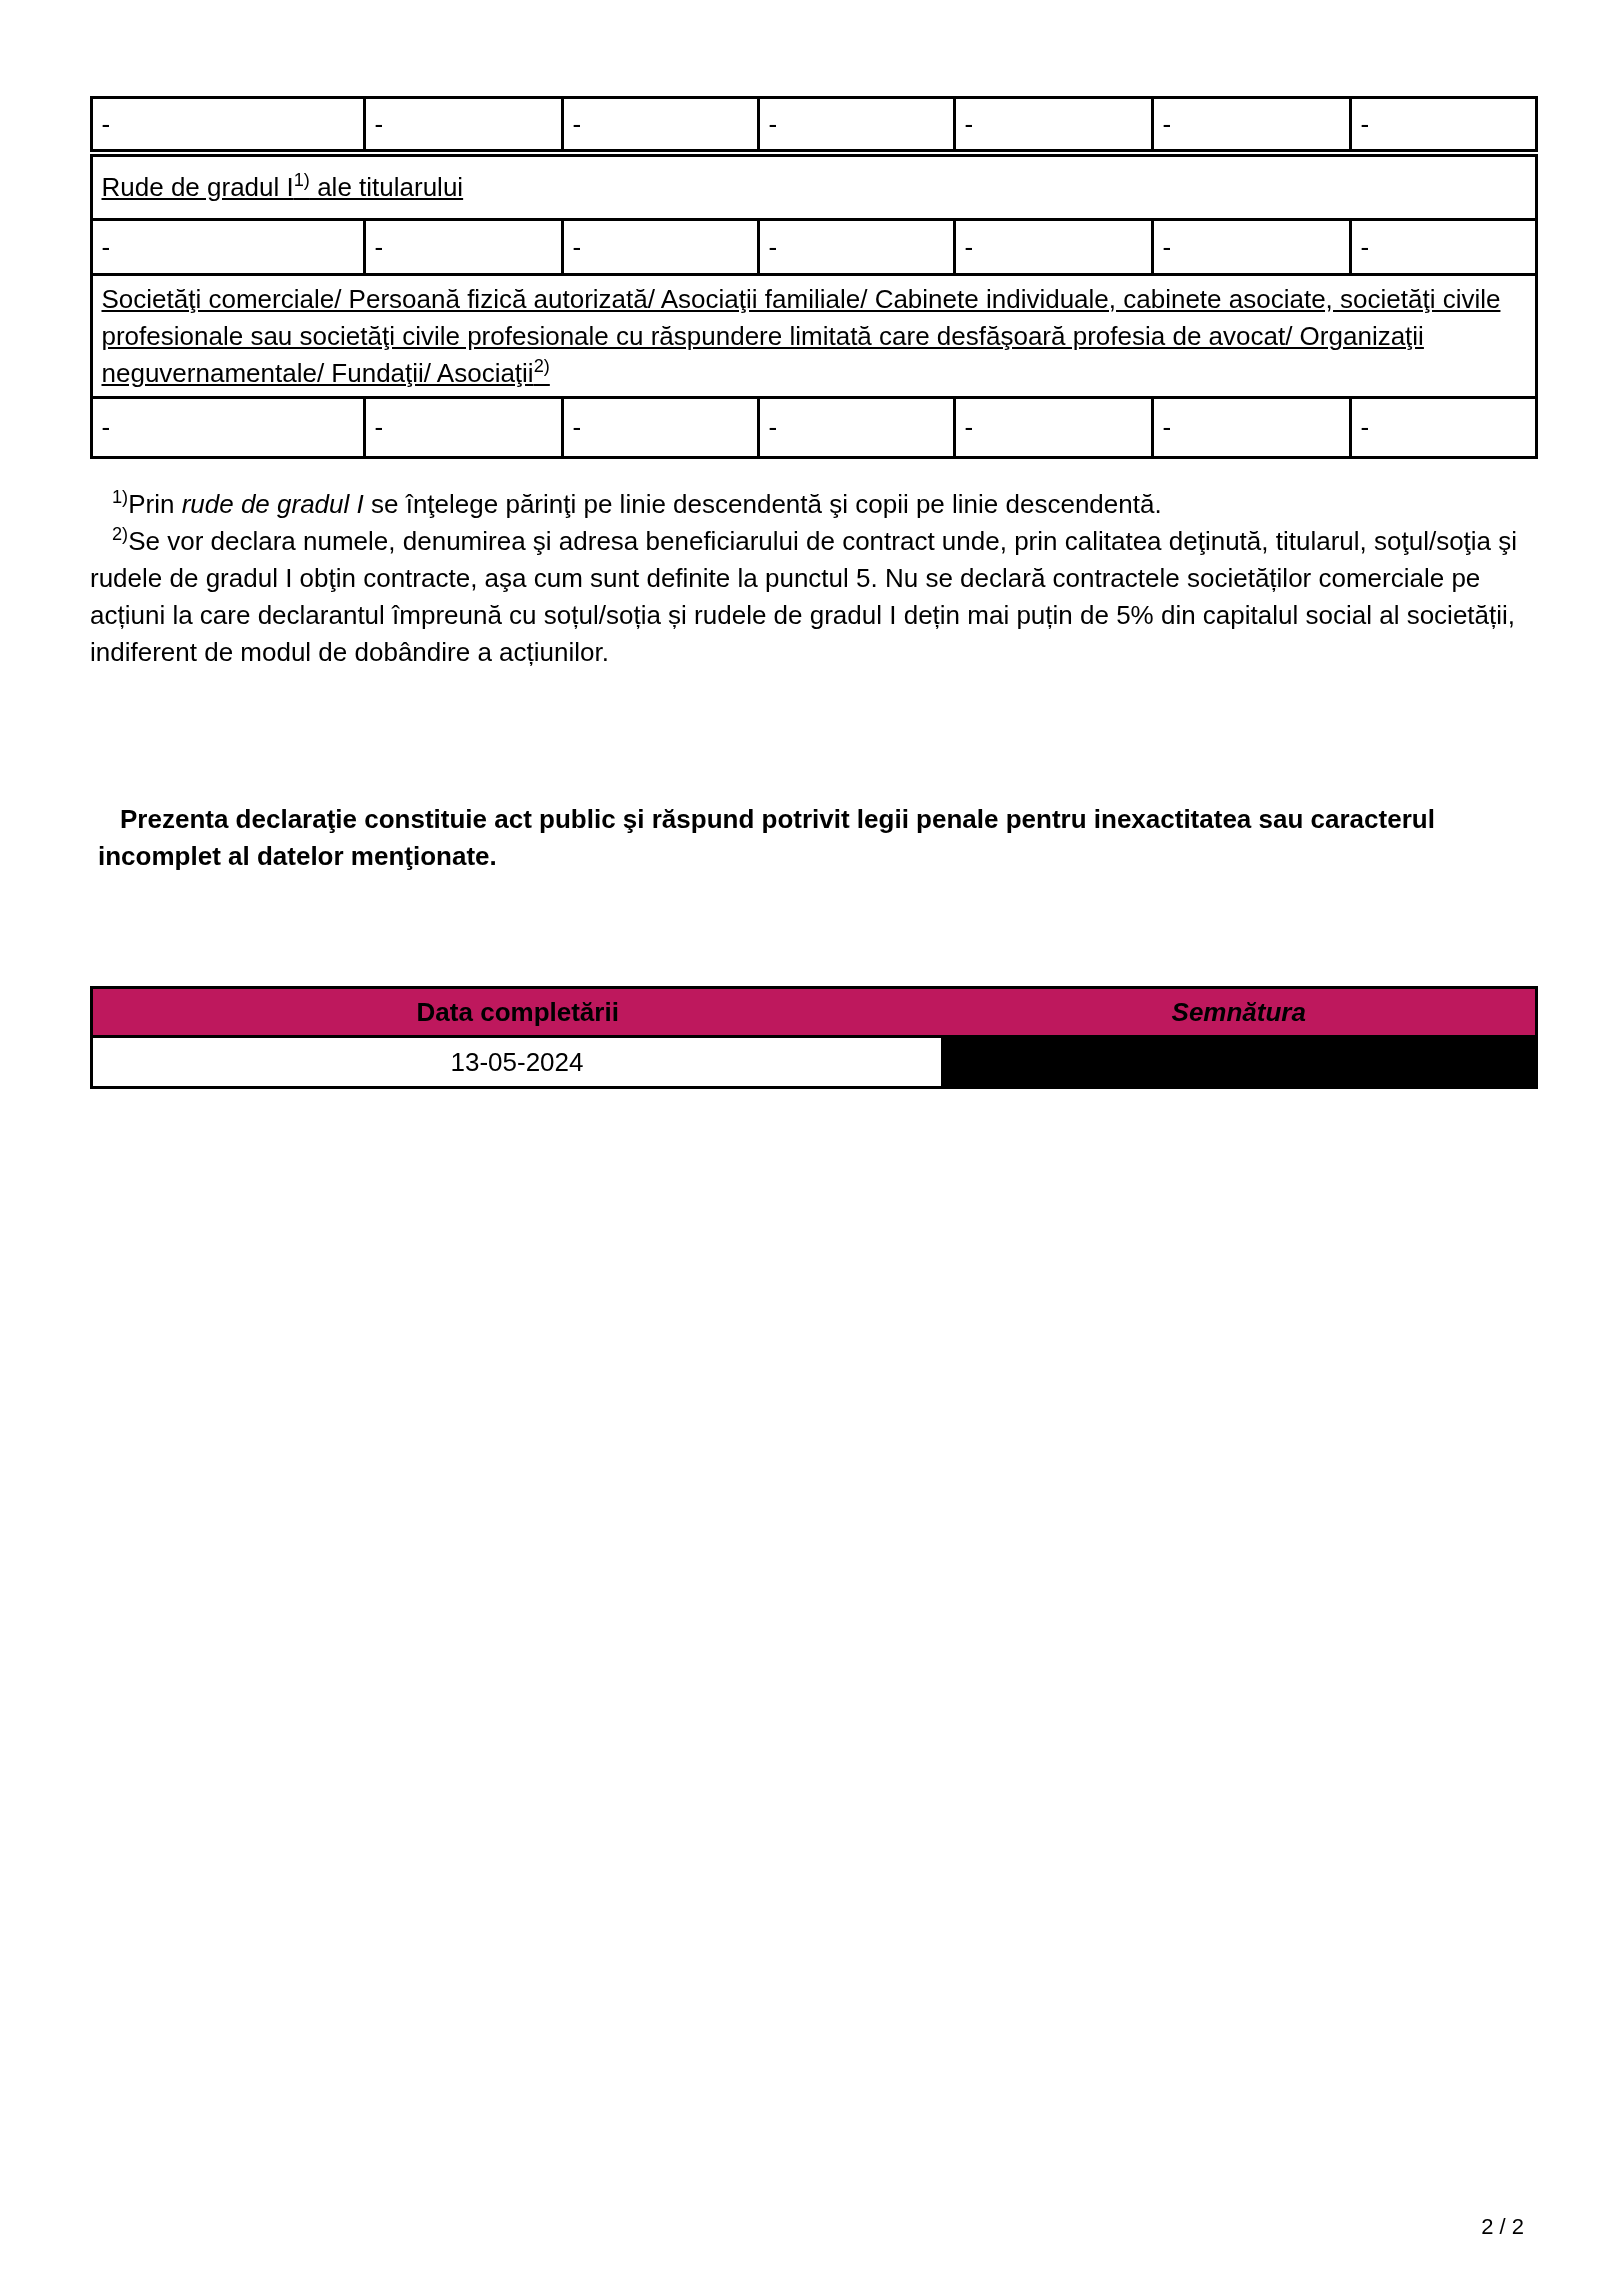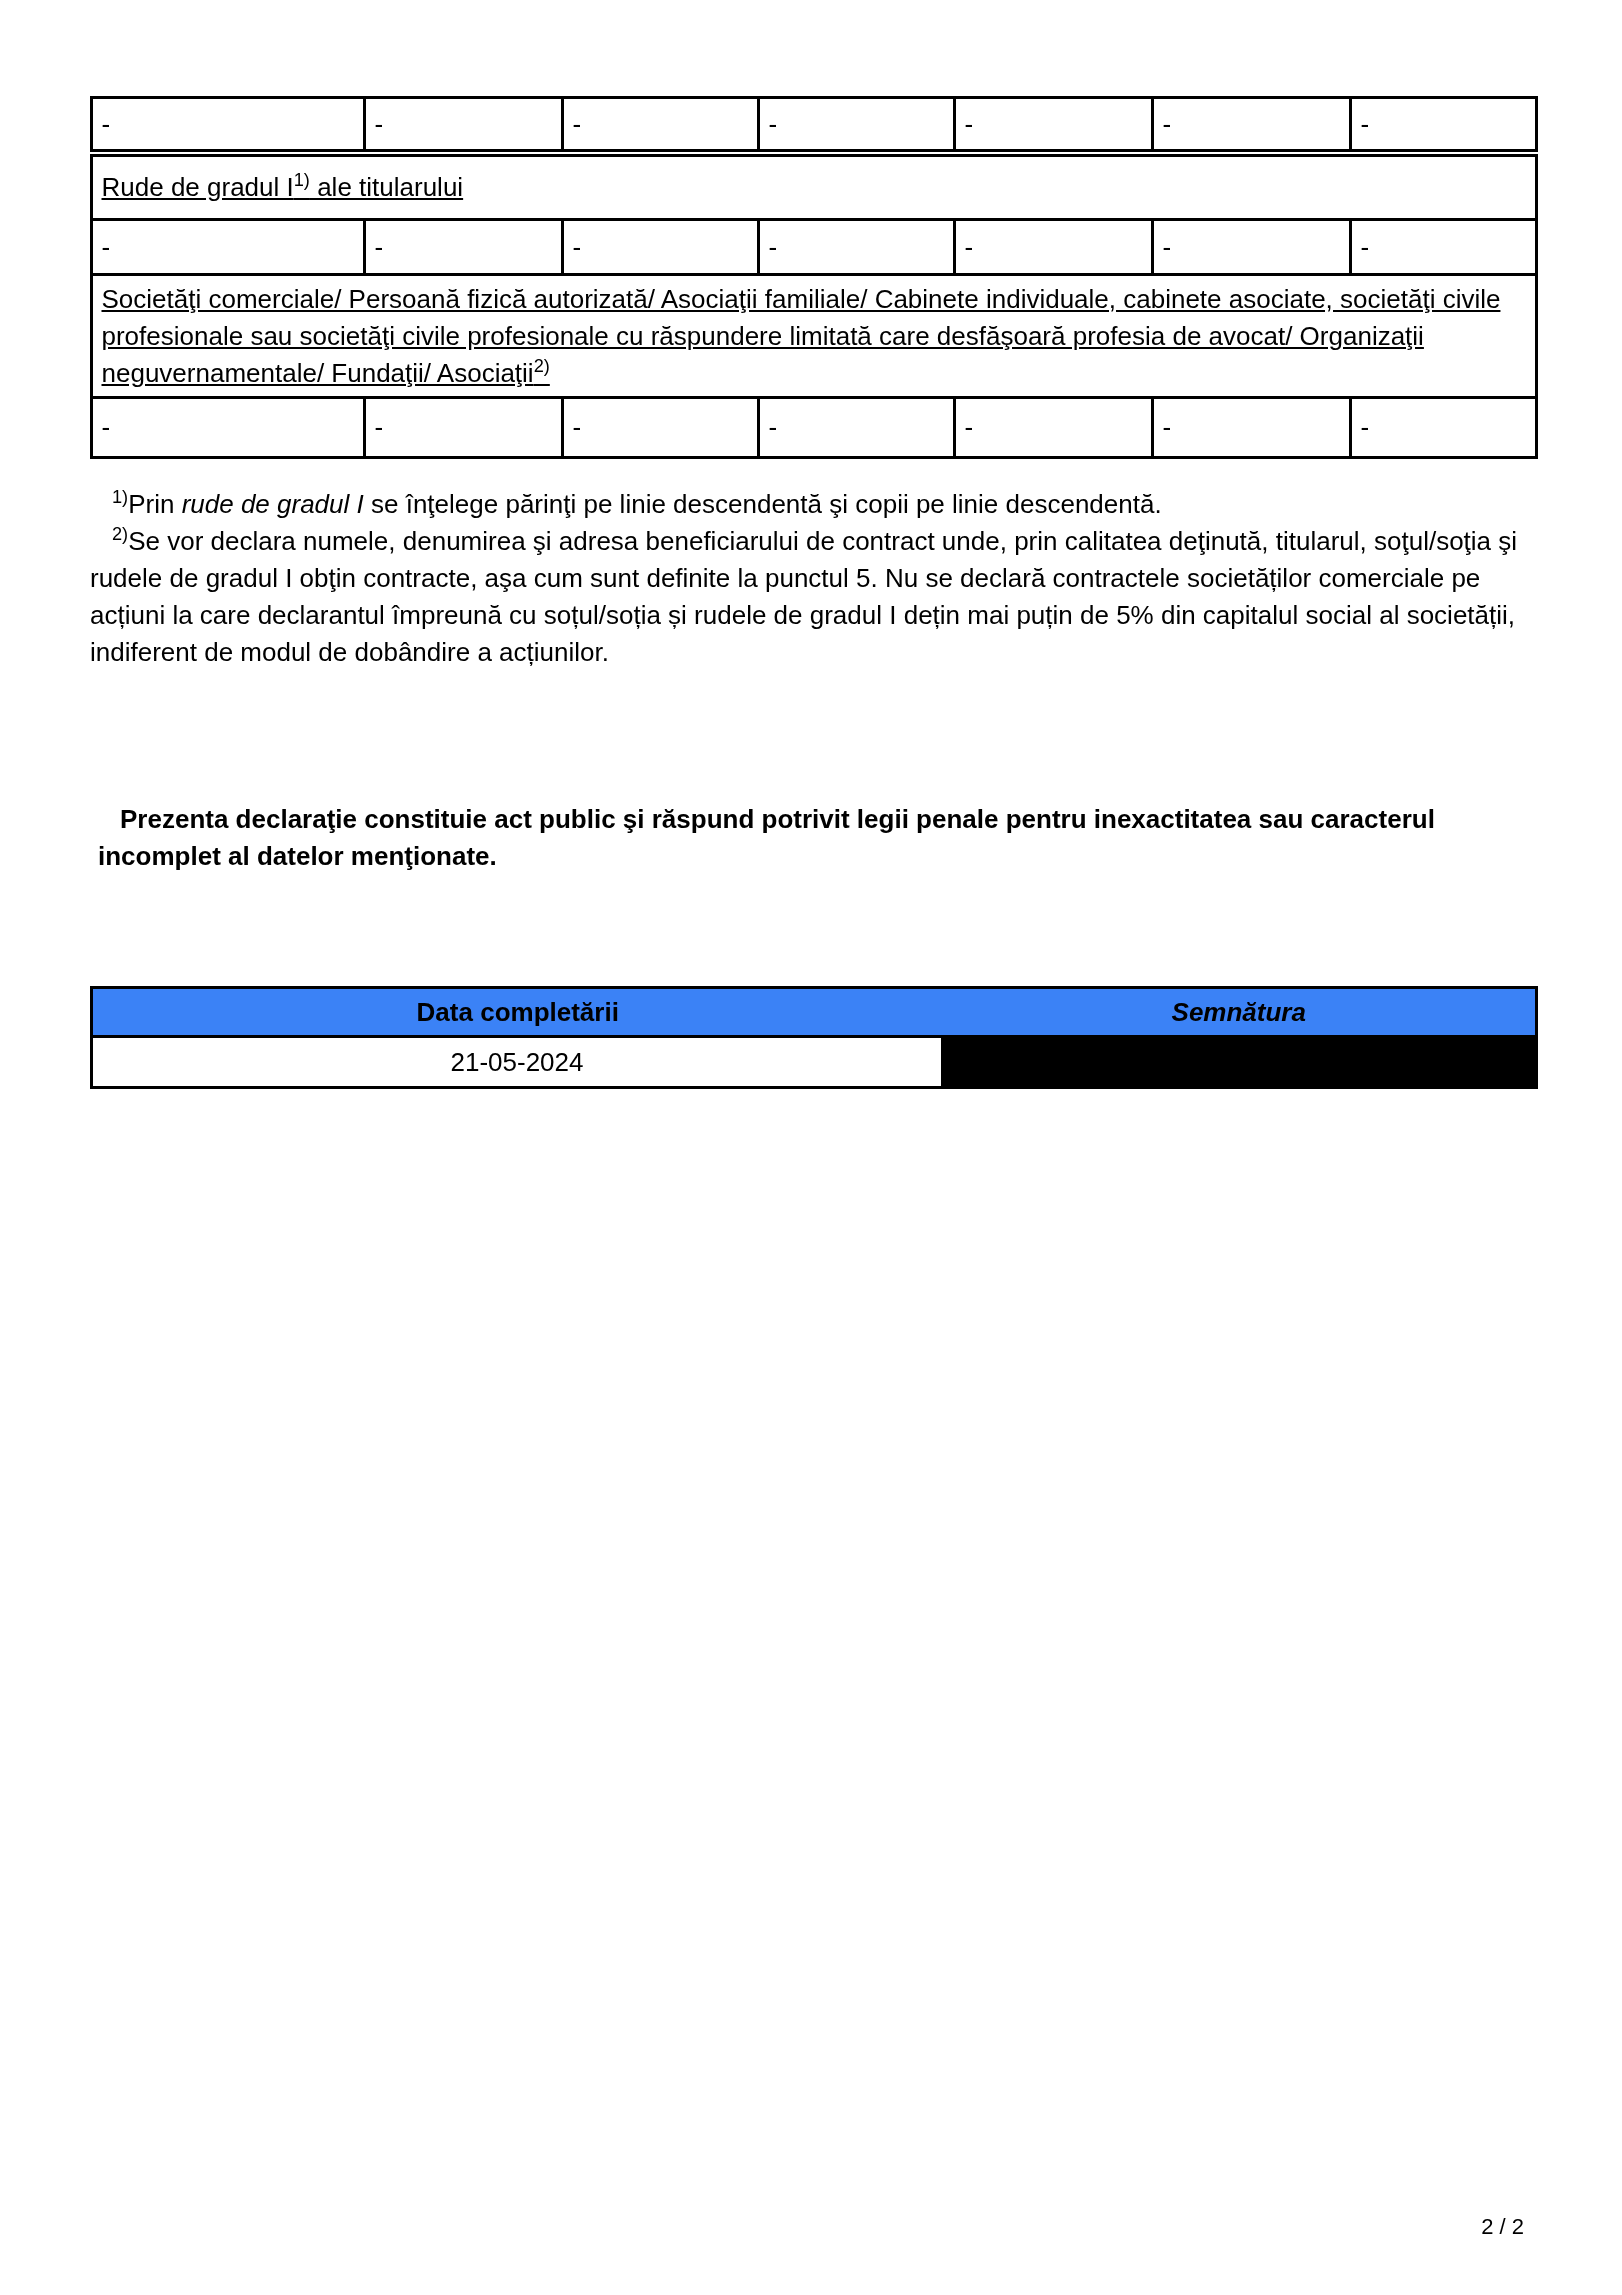--- a/index.html
+++ b/index.html
@@ -39,21 +39,21 @@
   
   .declaration {
     position:absolute; left:90px; top:793px; width:1449px;
     font-size:26px; line-height:37px; font-weight:bold;
   }
   .declaration p { margin:8px; text-indent:22px; }
 
   
   .tbl-sign { position:absolute; left:90px; top:986px; width:1445px; }
   .tbl-sign .hdr td {
-    background:#3b82f6; font-weight:bold; text-align:center;
+    background:#be185d; font-weight:bold; text-align:center;
     height:44px; vertical-align:middle;
   }
   .tbl-sign .hdr td.h-left  { border-right:0; }
   .tbl-sign .hdr td.h-right { border-left:0;font-style:italic; }
   .tbl-sign .val td { height:46px; text-align:center; vertical-align:middle; }
   .tbl-sign .sig-black { background:#000000; }
 
   
   .page-number {
     position:absolute; right:98px; top:2214px;
@@ -143,21 +143,21 @@
     <colgroup>
       <col style="width:851px">
         <col style="width:594px">
     </colgroup>
     <tbody>
         <tr class="hdr">
       <td class="h-left">Data completării</td>
       <td class="h-right">Semnătura</td>
     </tr>
     <tr class="val">
-      <td>21-05-2024</td>
+      <td>13-05-2024</td>
       <td class="sig-black"></td>
     </tr>
   </tbody>
     </table>
 
   <div class="page-number">2 / 2</div>
 
 </div>
 
 

